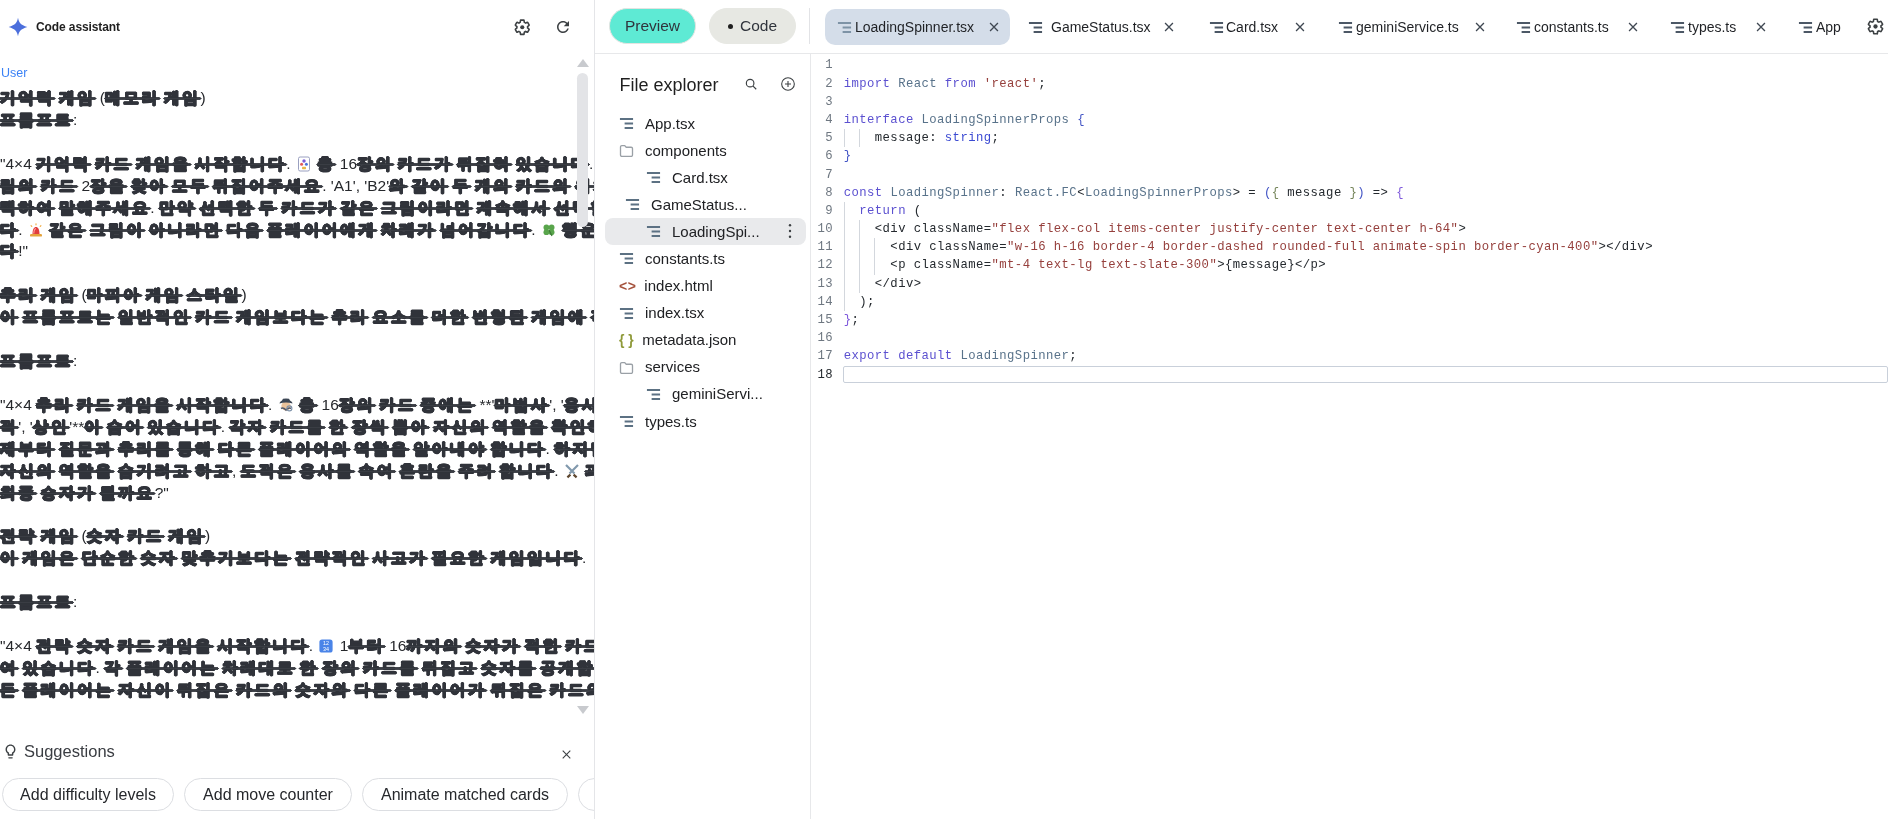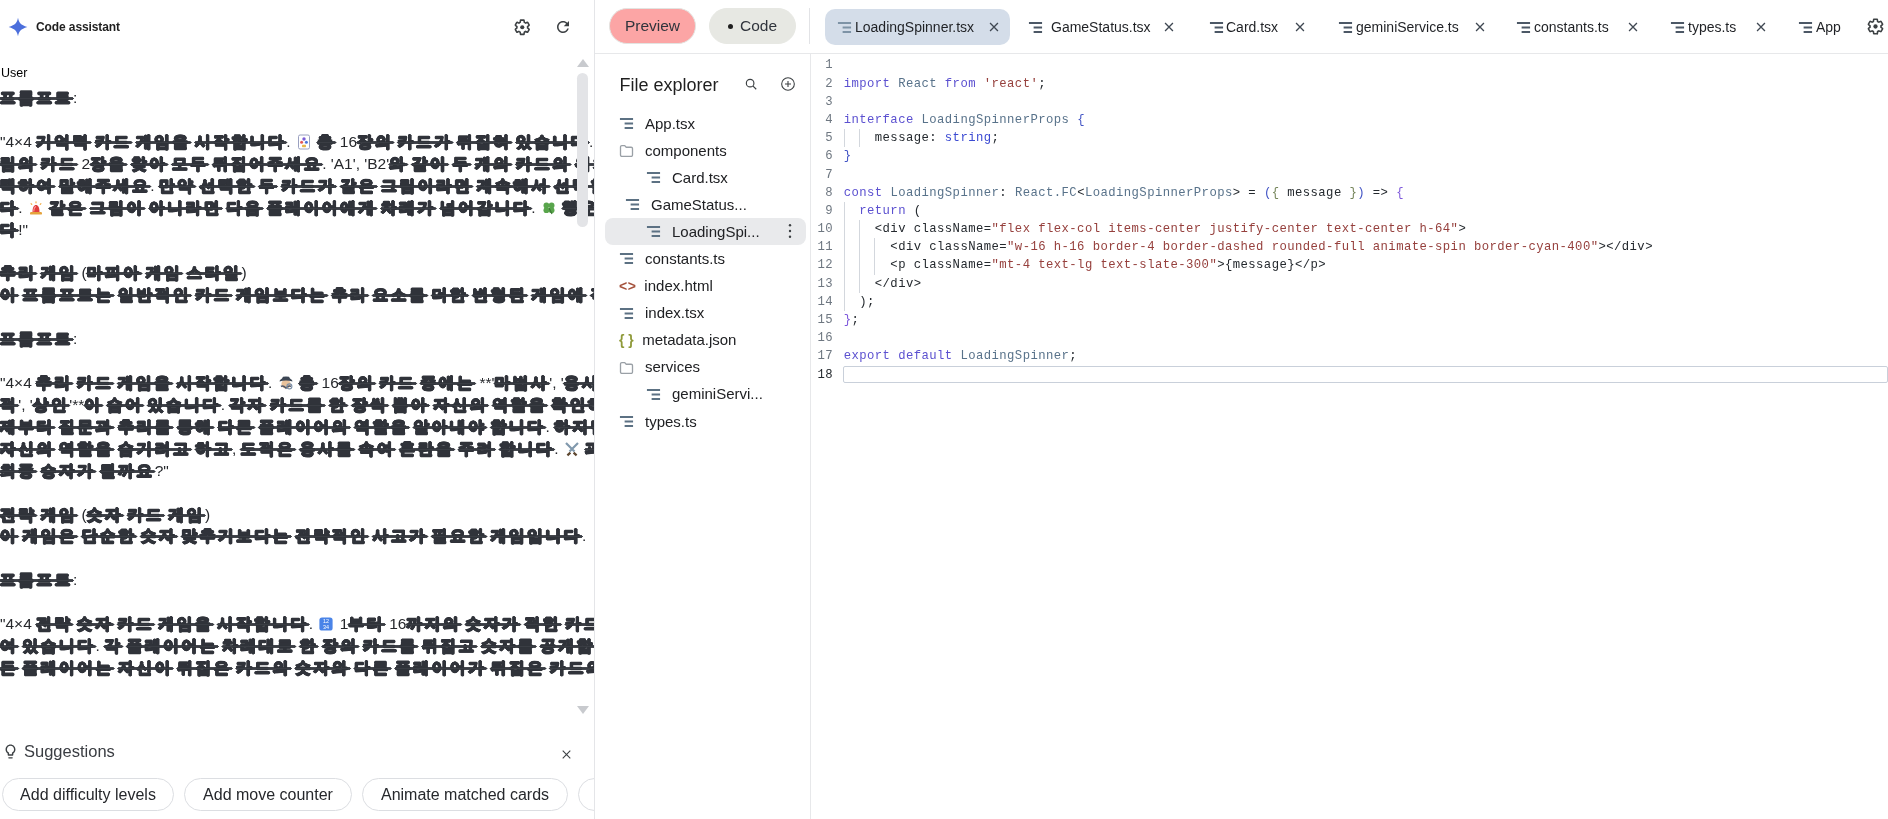--- a/index.html
+++ b/index.html
@@ -7,35 +7,35 @@
 #left{position:absolute;left:0;top:0;width:595px;height:819px;border-right:1px solid #e4e5e8;overflow:hidden}
 #lhead{position:absolute;left:0;top:0;width:100%;height:54px}
 #spark{position:absolute;left:8px;top:17px;width:20px;height:20px}
 #ltitle{position:absolute;left:36px;top:19.5px;font-size:12px;font-weight:700;color:#1f1f1f;letter-spacing:-0.1px}
 #gear1{position:absolute;left:513px;top:17.5px;width:18.5px;height:18.5px}
 #refr{position:absolute;left:554px;top:17.5px;width:18px;height:18px}
 #chat{position:absolute;left:0px;top:87.0px;width:576px}
 .cl{height:21.93px;line-height:21.93px;font-size:15.5px;color:#26282c;white-space:nowrap;overflow:visible}
 .k{letter-spacing:2.75px;font-weight:700;color:#30333a;-webkit-text-stroke:1.1px #30333a;text-decoration:line-through;text-decoration-thickness:1.3px;text-decoration-color:#3a3d44;text-shadow:0.9px 0 0 #30333a,-0.9px 0 0 #30333a,0 0.9px 0 #30333a,0 -0.9px 0 #30333a}
 .em{display:inline-block;width:16px;height:16px;vertical-align:-3px;margin:0 1px}
-#user{position:absolute;left:1px;top:66px;font-size:12.5px;color:#000000}
+#user{position:absolute;left:1px;top:66px;font-size:12.5px;color:#3b82f6}
 
 #sb-up{position:absolute;left:577px;top:59px;width:0;height:0;border-left:6.5px solid transparent;border-right:6.5px solid transparent;border-bottom:8px solid #c8cace}
 #sb-th{position:absolute;left:577px;top:73px;width:11px;height:154px;background:#e3e4e7;border-radius:6px}
 #sb-dn{position:absolute;left:577px;top:706px;width:0;height:0;border-left:6.5px solid transparent;border-right:6.5px solid transparent;border-top:8px solid #c8cace}
 
 #sugg{position:absolute;left:0;top:735px;width:595px;height:84px;background:#fff}
 #bulb{position:absolute;left:2px;top:8px;width:17px;height:17px}
 #suggt{position:absolute;left:24px;top:7px;font-size:16.5px;color:#3a3d42}
 #suggx{position:absolute;left:560px;top:12px;width:13px;height:13px}
 .chip{position:absolute;top:43px;height:33px;border:1px solid #dcdee2;border-radius:17px;background:#fff;font-size:16px;font-weight:500;color:#26282c;line-height:31px;text-align:center}
 
 #rhead{position:absolute;left:595px;top:0;width:1293px;height:54px;border-bottom:1px solid #e7e8ea}
 .pill{position:absolute;top:8px;height:36px;border-radius:18px;font-size:15.5px;font-weight:500;color:#30343c;text-align:center;line-height:34px}
-#pv{left:14px;width:87px;background:#fca5a5;border:1px solid #e3e4e1}
+#pv{left:14px;width:87px;background:#5eead4;border:1px solid #e3e4e1}
 #cd{left:114px;width:87px;background:#e7e8e3;border:1px solid #e7e8e3}
 #cd .dot{display:inline-block;width:5px;height:5px;border-radius:3px;background:#1f1f1f;vertical-align:2.5px;margin-right:7px}
 #vsep{position:absolute;left:214px;top:8px;width:1px;height:36px;background:#e2e3e6}
 #tabs{position:absolute;left:0px;top:0;width:1888px;height:54px}
 .tabpill{position:absolute;left:825px;top:9px;width:185px;height:36px;background:#d4dde9;border-radius:10px}
 .tabic{position:absolute;top:20px;width:15px;height:15px}
 .tabic svg{width:15px;height:15px}
 .tabtx{position:absolute;top:19px;font-size:14px;color:#1f2125}
 .tabcl{position:absolute;top:20px;width:14px;height:14px}
 .tabcl svg{width:14px;height:14px}
@@ -78,20 +78,21 @@
       <div id="gear1"><svg viewBox="0 0 24 24">
             <path fill="#3c4043" d="M13.85 22.25h-3.7c-.74 0-1.36-.54-1.45-1.27l-.27-1.89c-.27-.14-.53-.29-.79-.46l-1.8.72c-.7.26-1.47-.03-1.81-.65L2.2 15.53c-.35-.66-.2-1.44.36-1.88l1.53-1.19c-.01-.15-.02-.3-.02-.46 0-.15.01-.31.02-.46l-1.52-1.19c-.59-.45-.74-1.26-.37-1.88l1.85-3.19c.34-.62 1.11-.9 1.79-.63l1.81.73c.26-.17.52-.32.78-.46l.27-1.91c.09-.7.71-1.25 1.44-1.25h3.7c.74 0 1.36.54 1.45 1.27l.27 1.89c.27.14.53.29.79.46l1.8-.72c.71-.26 1.48.03 1.82.65l1.84 3.18c.36.66.2 1.44-.36 1.88l-1.52 1.19c.01.15.02.3.02.46s-.01.31-.02.46l1.52 1.19c.56.45.72 1.23.37 1.86l-1.86 3.22c-.34.62-1.11.9-1.8.63l-1.8-.72c-.26.17-.52.32-.78.46l-.27 1.91c-.1.72-.71 1.26-1.45 1.26zm-3.23-2h2.76l.37-2.55.53-.22c.44-.18.88-.44 1.34-.78l.45-.34 2.38.96 1.38-2.4-2.03-1.58.07-.56c.03-.26.06-.51.06-.78s-.03-.53-.06-.78l-.07-.56 2.03-1.58-1.39-2.4-2.39.96-.45-.35c-.42-.32-.87-.58-1.33-.77l-.52-.22-.37-2.55h-2.76l-.37 2.55-.53.21c-.44.19-.88.44-1.34.79l-.45.33-2.38-.95-1.39 2.39 2.03 1.58-.07.56a7 7 0 0 0-.06.79c0 .26.02.53.06.78l.07.56-2.03 1.58 1.38 2.4 2.39-.96.45.35c.43.33.86.58 1.33.77l.53.22.38 2.55z"></path>
             <circle cx="12" cy="12" r="2.7" fill="#3c4043"></circle>
           </svg></div>
       <div id="refr"><svg viewBox="0 0 24 24">
             <path fill="#3c4043" d="M17.65 6.35C16.2 4.9 14.21 4 12 4c-4.42 0-7.99 3.58-7.99 8s3.57 8 7.99 8c3.73 0 6.84-2.55 7.73-6h-2.08c-.82 2.33-3.04 4-5.65 4-3.31 0-6-2.69-6-6s2.69-6 6-6c1.66 0 3.14.69 4.22 1.78L13 11h7V4l-2.35 2.35z"></path>
           </svg></div>
     </div>
     <div id="user">User</div>
     <div id="chat">
+<div class="cl"><span class="k">기억력</span> <span class="k">게임</span> (<span class="k">메모리</span> <span class="k">게임</span>)</div>
 <div class="cl"><span class="k">프롬프트</span>:</div>
 <div class="cl"></div>
 <div class="cl">"4×4 <span class="k">기억력</span> <span class="k">카드</span> <span class="k">게임을</span> <span class="k">시작합니다</span>. <svg class="em" viewBox="0 0 16 16">
             <rect x="2.5" y="1" width="11" height="14" rx="1.6" fill="#fff" stroke="#9aa0c0" stroke-width="1"></rect>
             <circle cx="8" cy="5" r="1.7" fill="#7b5cd6"></circle>
             <circle cx="5.6" cy="8.3" r="1.5" fill="#e25757"></circle>
             <circle cx="10.4" cy="8.3" r="1.5" fill="#4a74d9"></circle>
             <rect x="6" y="10.8" width="4" height="2.4" rx="0.7" fill="#e8b84a"></rect>
           </svg> <span class="k">총</span> 16<span class="k">장의</span> <span class="k">카드가</span> <span class="k">뒤집혀</span> <span class="k">있습니다</span>.  </div>
 <div class="cl"><span class="k">림의</span> <span class="k">카드</span> 2<span class="k">장을</span> <span class="k">찾아</span> <span class="k">모두</span> <span class="k">뒤집어주세요</span>. 'A1', 'B2'<span class="k">와</span> <span class="k">같이</span> <span class="k">두</span> <span class="k">개의</span> <span class="k">카드의</span> <span class="k">위치를</span> </div>

